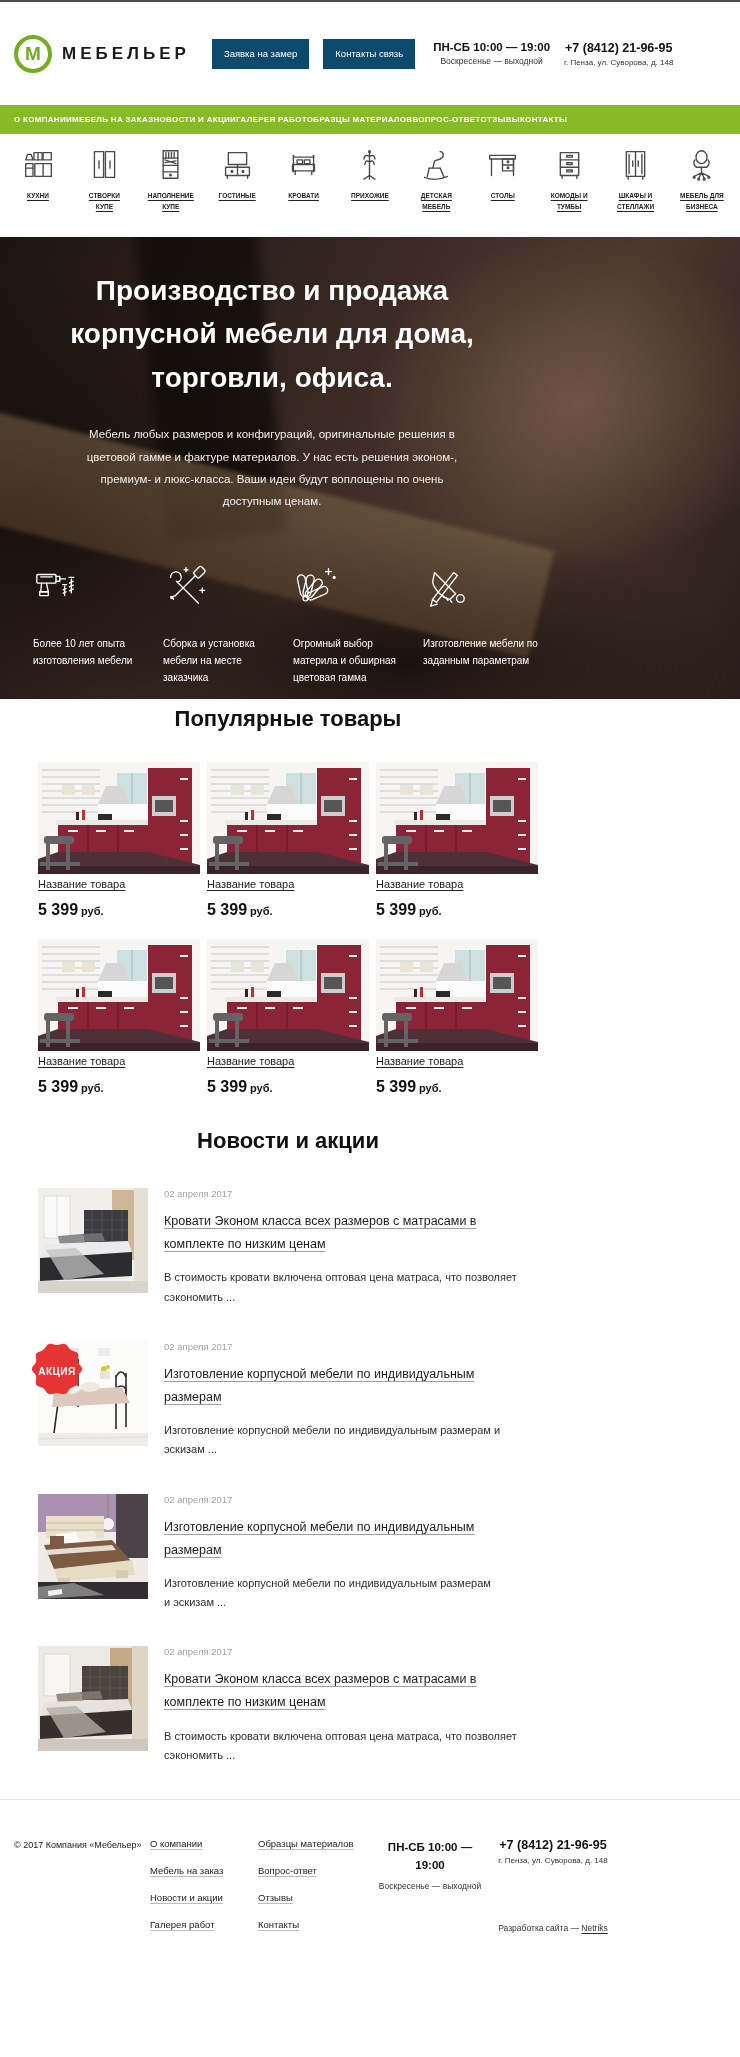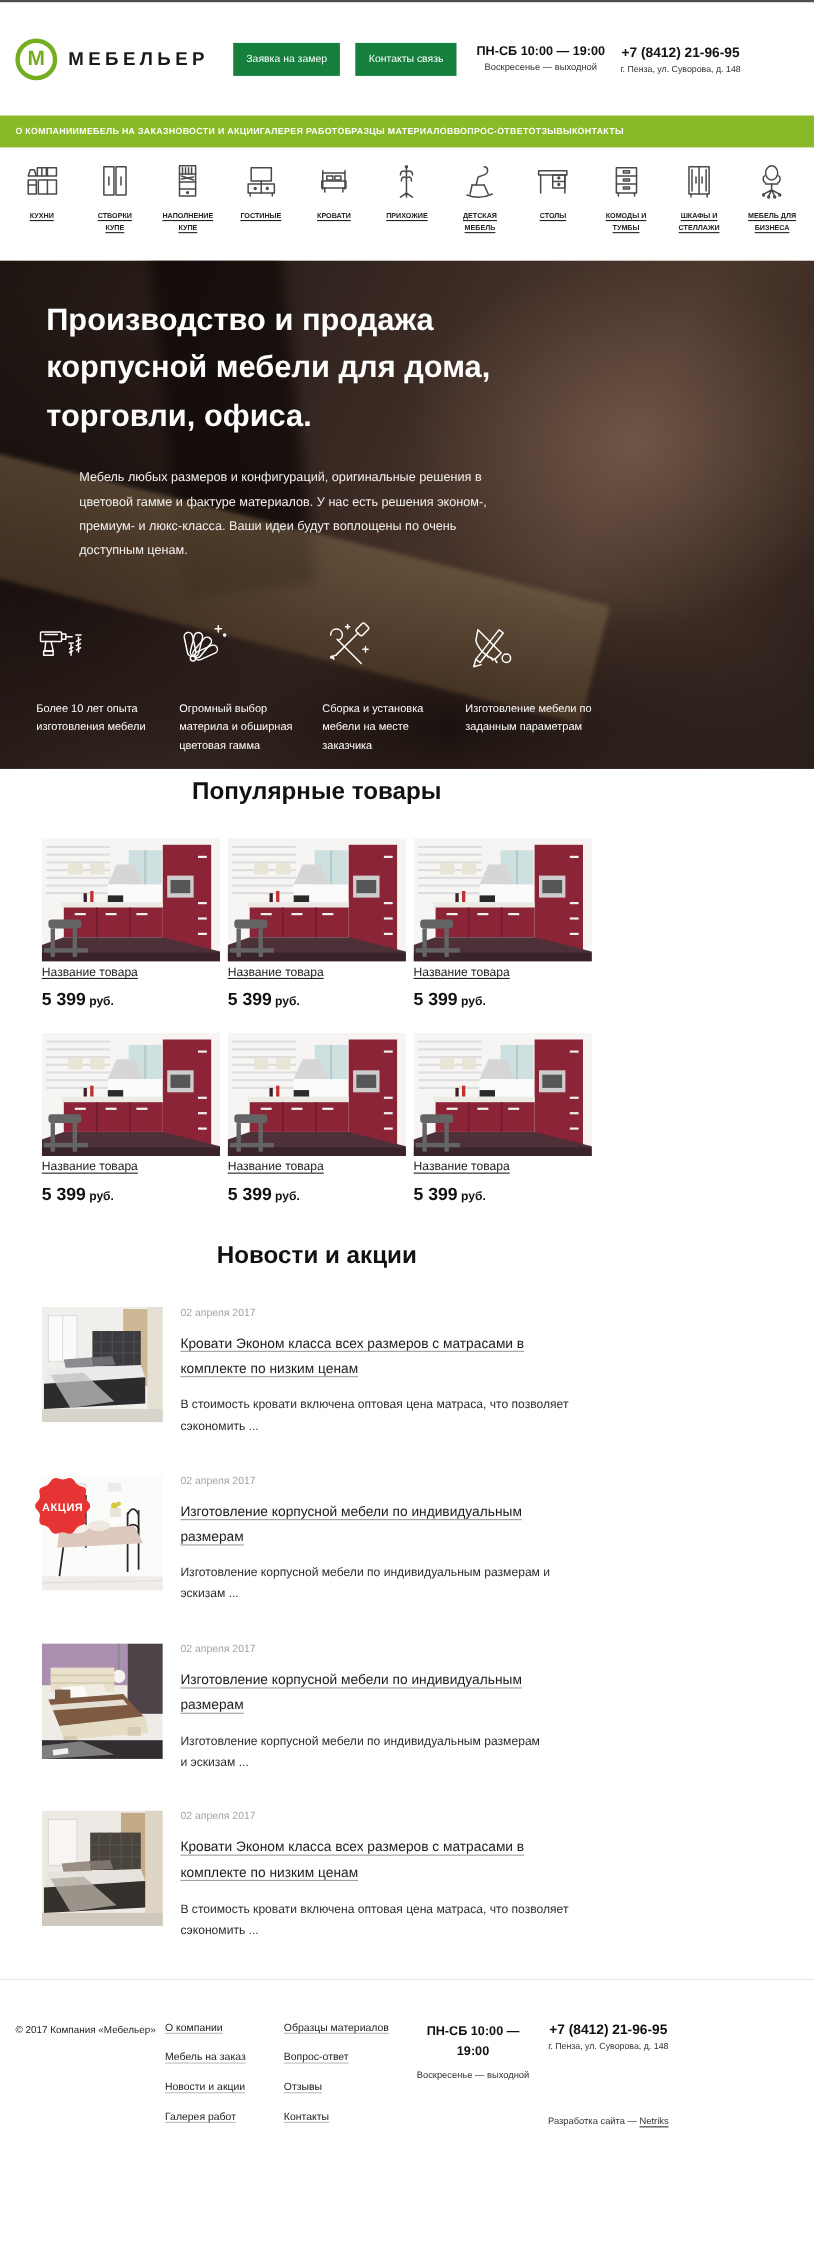--- a/index.html
+++ b/index.html
@@ -6,21 +6,21 @@
   html,body { width:740px; background:#fff; font-family:"Liberation Sans", sans-serif; color:#222; }
   .topline { height:2px; background:#4e4e4e; }
 
   
   .header { height:103px; display:flex; align-items:center; padding:0 14px; }
   .logo { display:flex; align-items:center; cursor:pointer; }
   .logo-mark { width:38px; height:38px; border:4px solid #74ad1f; border-radius:50%; background:#fff;
     display:flex; align-items:center; justify-content:center; }
   .logo-mark span { color:#74ad1f; font-weight:bold; font-size:19px; }
   .logo-text { margin-left:10px; font-size:17px; font-weight:bold; letter-spacing:4px; color:#1a1a1a;text-align:center; }
-  .hdr-btn { background:#15803d; color:#fff; border:none; font-family:inherit; font-size:9.5px;
+  .hdr-btn { background:#0c4a6e; color:#fff; border:none; font-family:inherit; font-size:9.5px;
     padding:0 12px; height:30px; margin-left:14px; cursor:pointer; white-space:nowrap; }
   .hdr-btn:first-of-type { margin-left:22px; }
   .hdr-hours { margin-left:18px; text-align:center; }
   .hdr-hours .b1 { font-weight:bold; font-size:11.5px; color:#111; }
   .hdr-hours .b2 { font-size:8.5px; color:#333; margin-top:3px; }
   .hdr-contact { margin-left:14px; text-align:center; }
   .hdr-contact .phone { font-weight:bold; font-size:12.5px; color:#111; }
   .hdr-contact .addr { font-size:8px; color:#333; margin-top:3px; }
 
   
@@ -43,21 +43,21 @@
     background:
       radial-gradient(ellipse 300px 240px at 78% 36%, rgba(214,168,138,.55), rgba(214,168,138,0) 70%),
       radial-gradient(ellipse 430px 190px at 55% 92%, rgba(22,14,12,.9), rgba(22,14,12,0) 75%),
       radial-gradient(ellipse 380px 320px at 6% 55%, rgba(20,12,10,.85), rgba(20,12,10,0) 70%),
       linear-gradient(115deg,#241a16 0%,#41302a 30%,#5e453a 52%,#6d5243 68%,#352822 100%); }
   .hero .plank { position:absolute; left:-50px; top:52%; width:600px; height:110px;
     background:linear-gradient(#c9a877,#97754e); transform:rotate(14deg); opacity:.5; filter:blur(2px); }
   .hero .machine { position:absolute; left:150px; top:-30px; width:120px; height:330px;
     background:rgba(12,8,6,.75); filter:blur(6px); transform:rotate(-6deg); }
   .hero .shade { position:absolute; inset:0; background:rgba(22,13,10,.38); }
-  .hero-inner { position:relative; z-index:2; width:520px; margin-left:12px; padding-top:32px; }
+  .hero-inner { position:relative; z-index:2; width:520px; margin-left:12px; padding-top:32px; text-align:center; }
   .hero-title { color:#fff; font-size:28px; font-weight:bold; line-height:1.55; width:460px; margin:0 auto; }
   .hero-sub { color:#f2efec; font-size:11.5px; line-height:1.95; width:400px; margin:24px auto 0; }
   .features { position:relative; z-index:2; display:flex; margin-left:33px; margin-top:50px; }
   .feature { width:130px; }
   .feature svg { width:46px; height:46px; stroke:#fff; fill:none; stroke-width:1.4;
     stroke-linecap:round; stroke-linejoin:round; }
   .feature-text { margin-top:22px; color:#fff; font-size:10px; line-height:1.7; width:118px; }
 
   
   .products { padding-top:7px; }
@@ -460,53 +460,53 @@
           <line x1="38" y1="29" x2="42" y2="27"></line>
         <line x1="33" y1="24" x2="33" y2="34"></line>
           <line x1="31" y1="22.5" x2="35" y2="22.5"></line>
         <line x1="31.5" y1="28" x2="34.5" y2="26.5"></line>
           <line x1="31.5" y1="31.5" x2="34.5" y2="30"></line>
       </svg>
       <div class="feature-text">Более 10 лет опыта изготовления мебели</div>
     </div>
     <div class="feature">
       <svg viewBox="0 0 48 48">
+        <path d="M8,15 a5.5,5.5 0 1 1 7,5"></path>
+          <line x1="14" y1="19" x2="37" y2="42"></line>
+        <rect x="34" y="4" width="8" height="11" rx="2" transform="rotate(45 38 9.5)"></rect>
+        <line x1="34" y1="13" x2="13" y2="34"></line>
+          <path d="M13,34 l-3,1 1,3"></path>
+        <path d="M41,26 v5 M38.5,28.5 h5"></path>
+          <circle cx="9" cy="36" r="1"></circle>
+        <path d="M24,5 v4 M22,7 h4"></path>
+      </svg>
+      <div class="feature-text">Сборка и установка мебели на месте заказчика</div>
+    </div>
+    <div class="feature">
+      <svg viewBox="0 0 48 48">
         <g transform="rotate(-12 13 37)">
             <rect x="9" y="12" width="8" height="23" rx="4"></rect>
           </g>
         <g transform="rotate(14 13 37)">
             <rect x="9" y="12" width="8" height="23" rx="4"></rect>
           </g>
         <g transform="rotate(40 13 37)">
             <rect x="9" y="12" width="8" height="23" rx="4"></rect>
           </g>
         <g transform="rotate(66 13 37)">
             <rect x="9" y="12" width="8" height="23" rx="4"></rect>
           </g>
         <circle cx="13" cy="37" r="2.5"></circle>
         <path d="M37,6 v6 M34,9 h6"></path>
           <circle cx="43" cy="15" r="1"></circle>
       </svg>
       <div class="feature-text">Огромный выбор материла и обширная цветовая гамма</div>
     </div>
     <div class="feature">
       <svg viewBox="0 0 48 48">
-        <path d="M8,15 a5.5,5.5 0 1 1 7,5"></path>
-          <line x1="14" y1="19" x2="37" y2="42"></line>
-        <rect x="34" y="4" width="8" height="11" rx="2" transform="rotate(45 38 9.5)"></rect>
-        <line x1="34" y1="13" x2="13" y2="34"></line>
-          <path d="M13,34 l-3,1 1,3"></path>
-        <path d="M41,26 v5 M38.5,28.5 h5"></path>
-          <circle cx="9" cy="36" r="1"></circle>
-        <path d="M24,5 v4 M22,7 h4"></path>
-      </svg>
-      <div class="feature-text">Сборка и установка мебели на месте заказчика</div>
-    </div>
-    <div class="feature">
-      <svg viewBox="0 0 48 48">
         <path d="M10,38 L32,10 l4,3 L14,41 z"></path>
           <path d="M10,38 l-2,7 7,-2"></path>
         <path d="M12,10 L34,32 l-6,6 C20,36 12,28 10,20 z"></path>
         <path d="M28,38 l2,3 M24,36 l2,3 M20,33 l2,3"></path>
         <circle cx="39" cy="37" r="4"></circle>
       </svg>
       <div class="feature-text">Изготовление мебели по заданным параметрам</div>
     </div>
   </div>
 </section>

